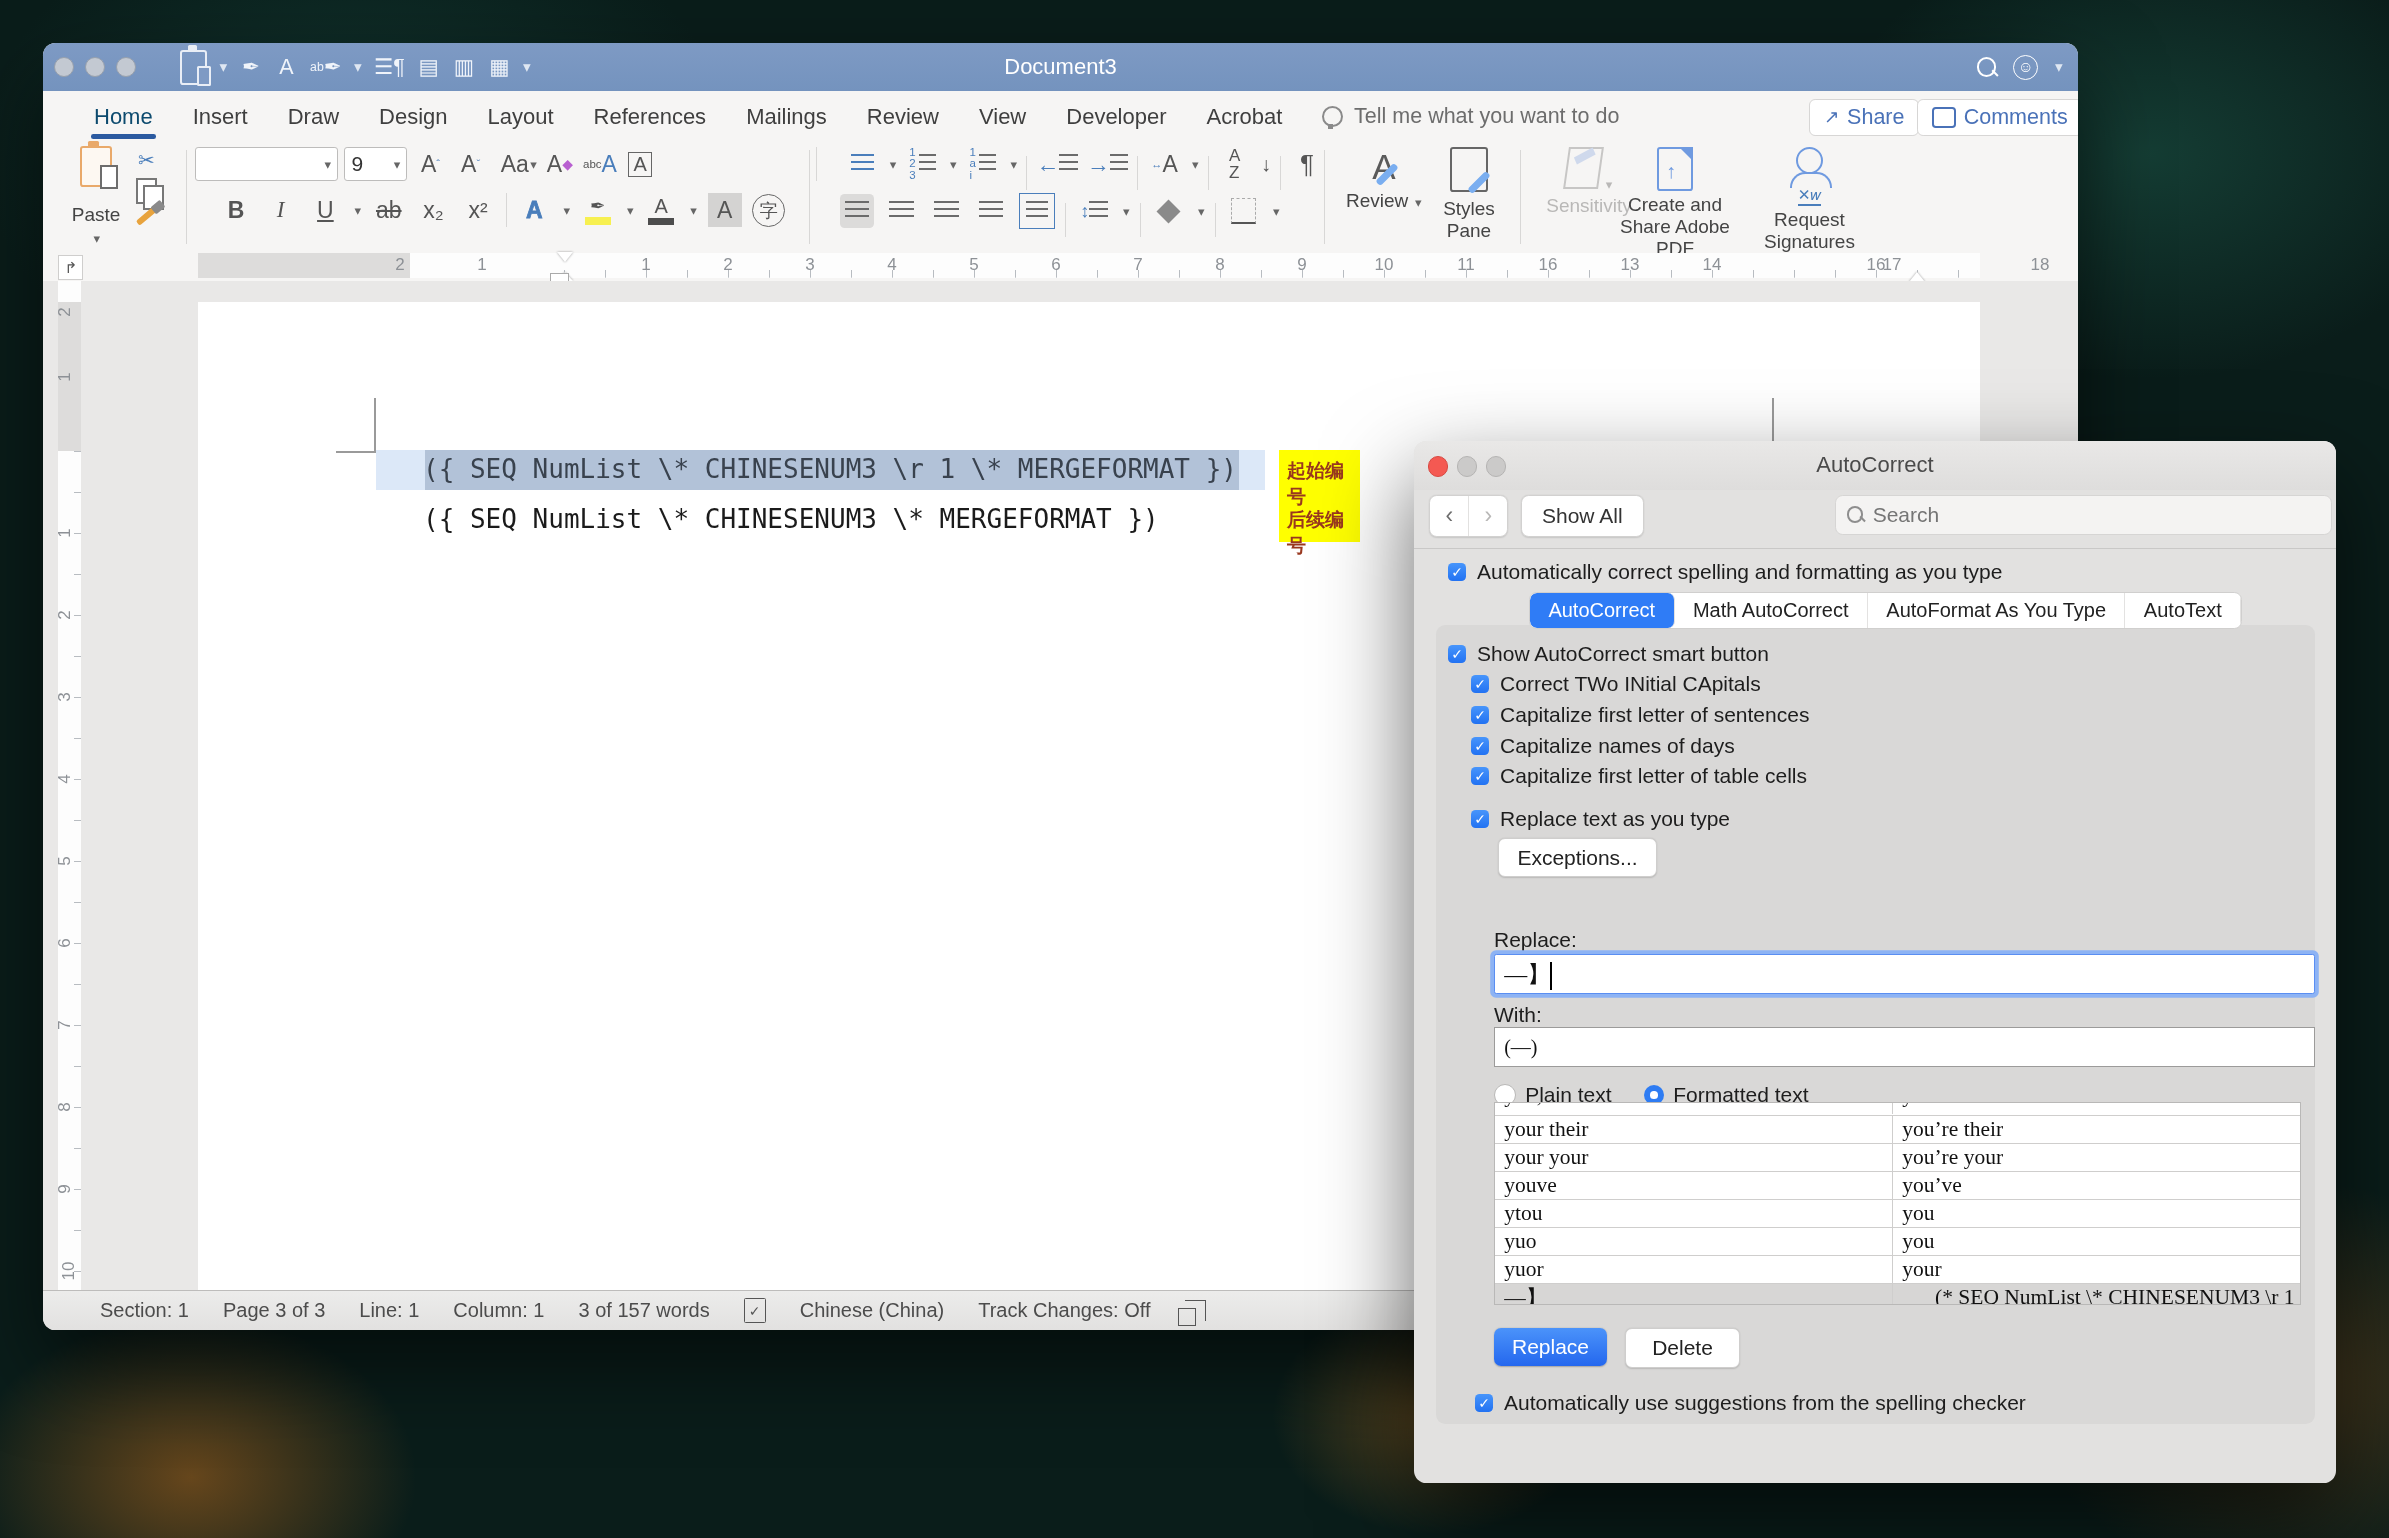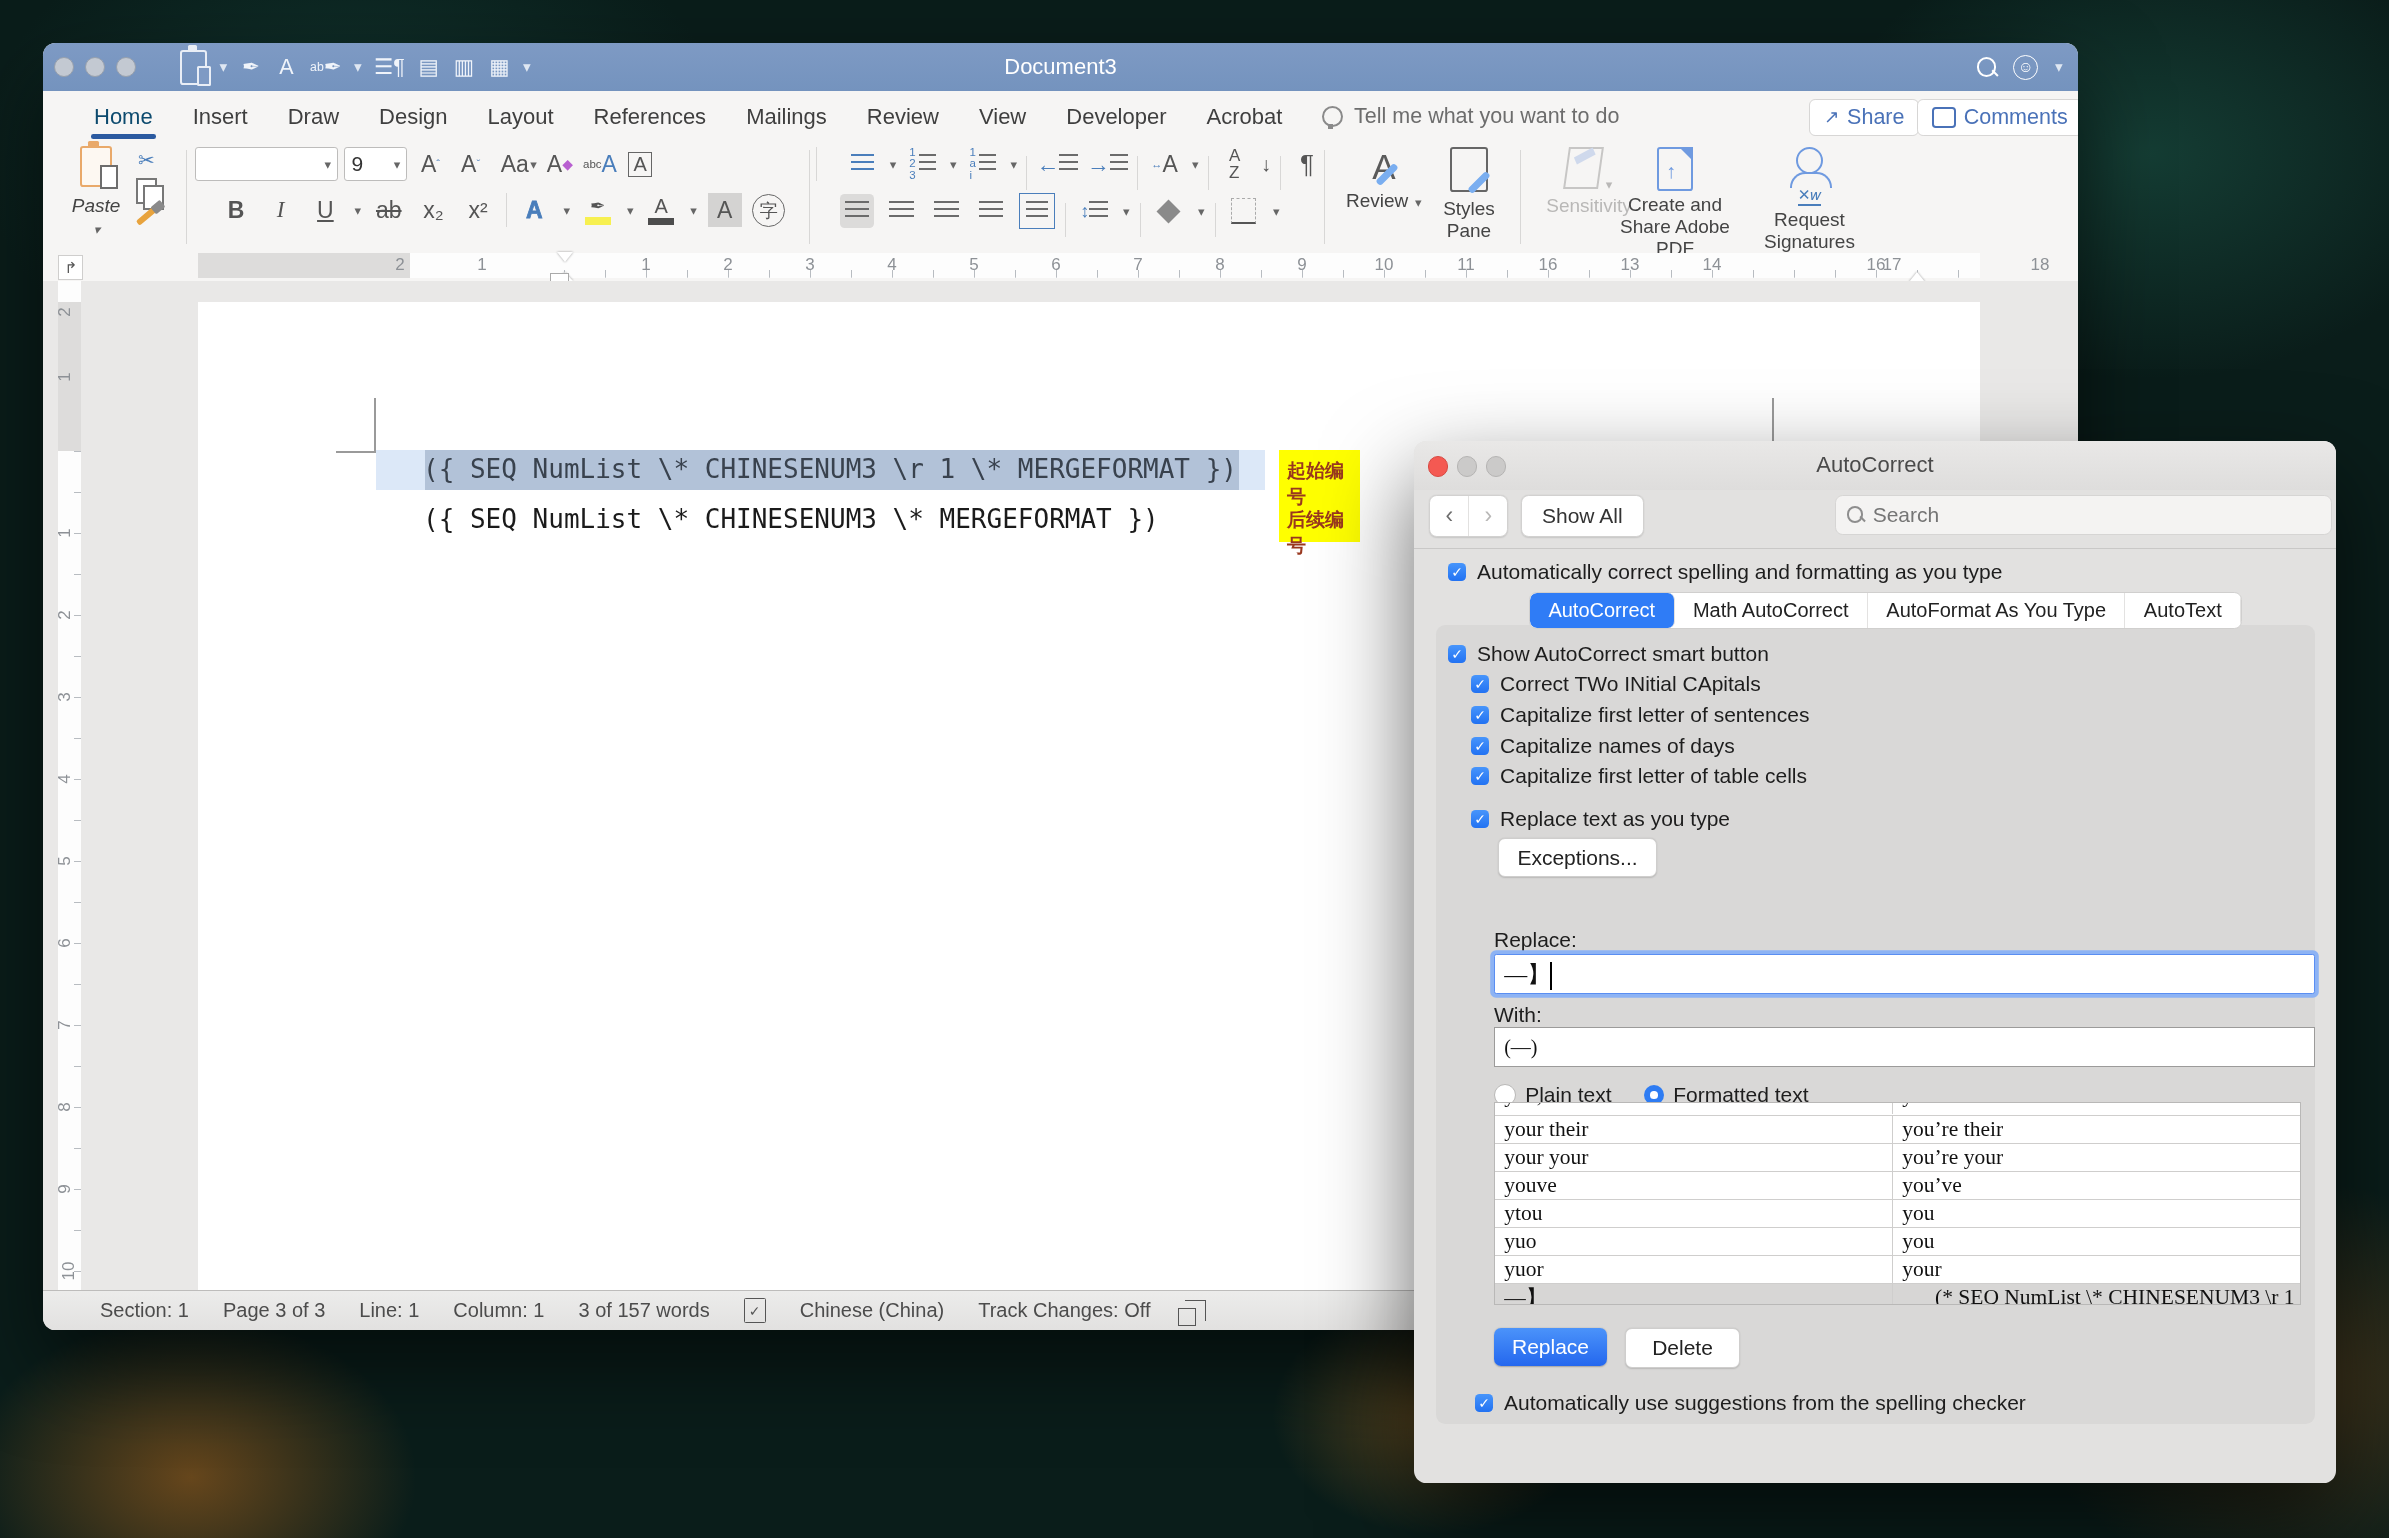--- a/index.html
+++ b/index.html
@@ -45,21 +45,21 @@
   .icn{display:inline-flex;align-items:center;justify-content:center;color:#555;font-size:23px;min-width:34px;height:34px;}
   .dd{font-size:13px;color:#666;margin-left:1.5px;}
   .r1{position:absolute;top:6.1px;display:flex;align-items:center;}
   .r2{position:absolute;top:52px;display:flex;align-items:center;}
   .bars{width:28px;height:20px;background:repeating-linear-gradient(to bottom,#6b6b6b 0 2.3px,transparent 2.3px 7px);}
   .bars.blue{background:repeating-linear-gradient(to bottom,#4a7ebb 0 2.3px,transparent 2.3px 7px);}
   #pastegrp{position:absolute;left:26px;top:4.6px;width:54px;text-align:center;}
   .clip2{margin:0 auto;width:28px;height:37px;border:2.3px solid #e9a96a;border-radius:3.1px;position:relative;background:#fdf8f2;}
   .clip2:before{content:"";position:absolute;left:6.1px;top:-7px;width:10.7px;height:7px;background:#e9a96a;border-radius:1.5px;}
   .clip2:after{content:"";position:absolute;right:-7.7px;bottom:-4.6px;width:14px;height:20px;background:#fff;border:2.3px solid #6d6d6d;}
-  .plabel{font-size:19px;color:#444;margin-top:8px;font-style:italic;}
+  .plabel{font-size:19px;color:#444;margin-top:17px;}
   #cutcol{position:absolute;left:92px;top:4.6px;display:flex;flex-direction:column;gap:4.6px;align-items:center;}
   .mini{font-size:20px;color:#4a7ebb;height:28px;display:flex;align-items:center;}
   .copyic{width:17px;height:21.5px;border:2.3px solid #777;background:#fff;position:relative;}
   .copyic:before{content:"";position:absolute;left:4.6px;top:4.6px;width:17px;height:21.5px;border:2.3px solid #777;background:#fff;}
   .brush{width:23px;height:6.1px;background:#e8a33d;transform:rotate(-40deg);border-radius:2.3px;position:relative;top:4.6px;}
   .brush:before{content:"";position:absolute;left:20px;top:-1.5px;width:12.3px;height:9.2px;background:#8a8a8a;border-radius:1.5px;}
   .combo{height:32px;background:#fff;border:0.8px solid #bdbcbb;border-radius:3.1px;display:flex;align-items:center;justify-content:flex-end;padding:0 6.1px;font-size:21px;color:#333;}
   .hl{width:26px;height:7.7px;background:#f7f050;}
   .clr{width:26px;height:7.7px;background:#4d4d4d;}
   .abox{border:1.5px solid #666;padding:0 4.6px;font-size:20px;color:#555;}

